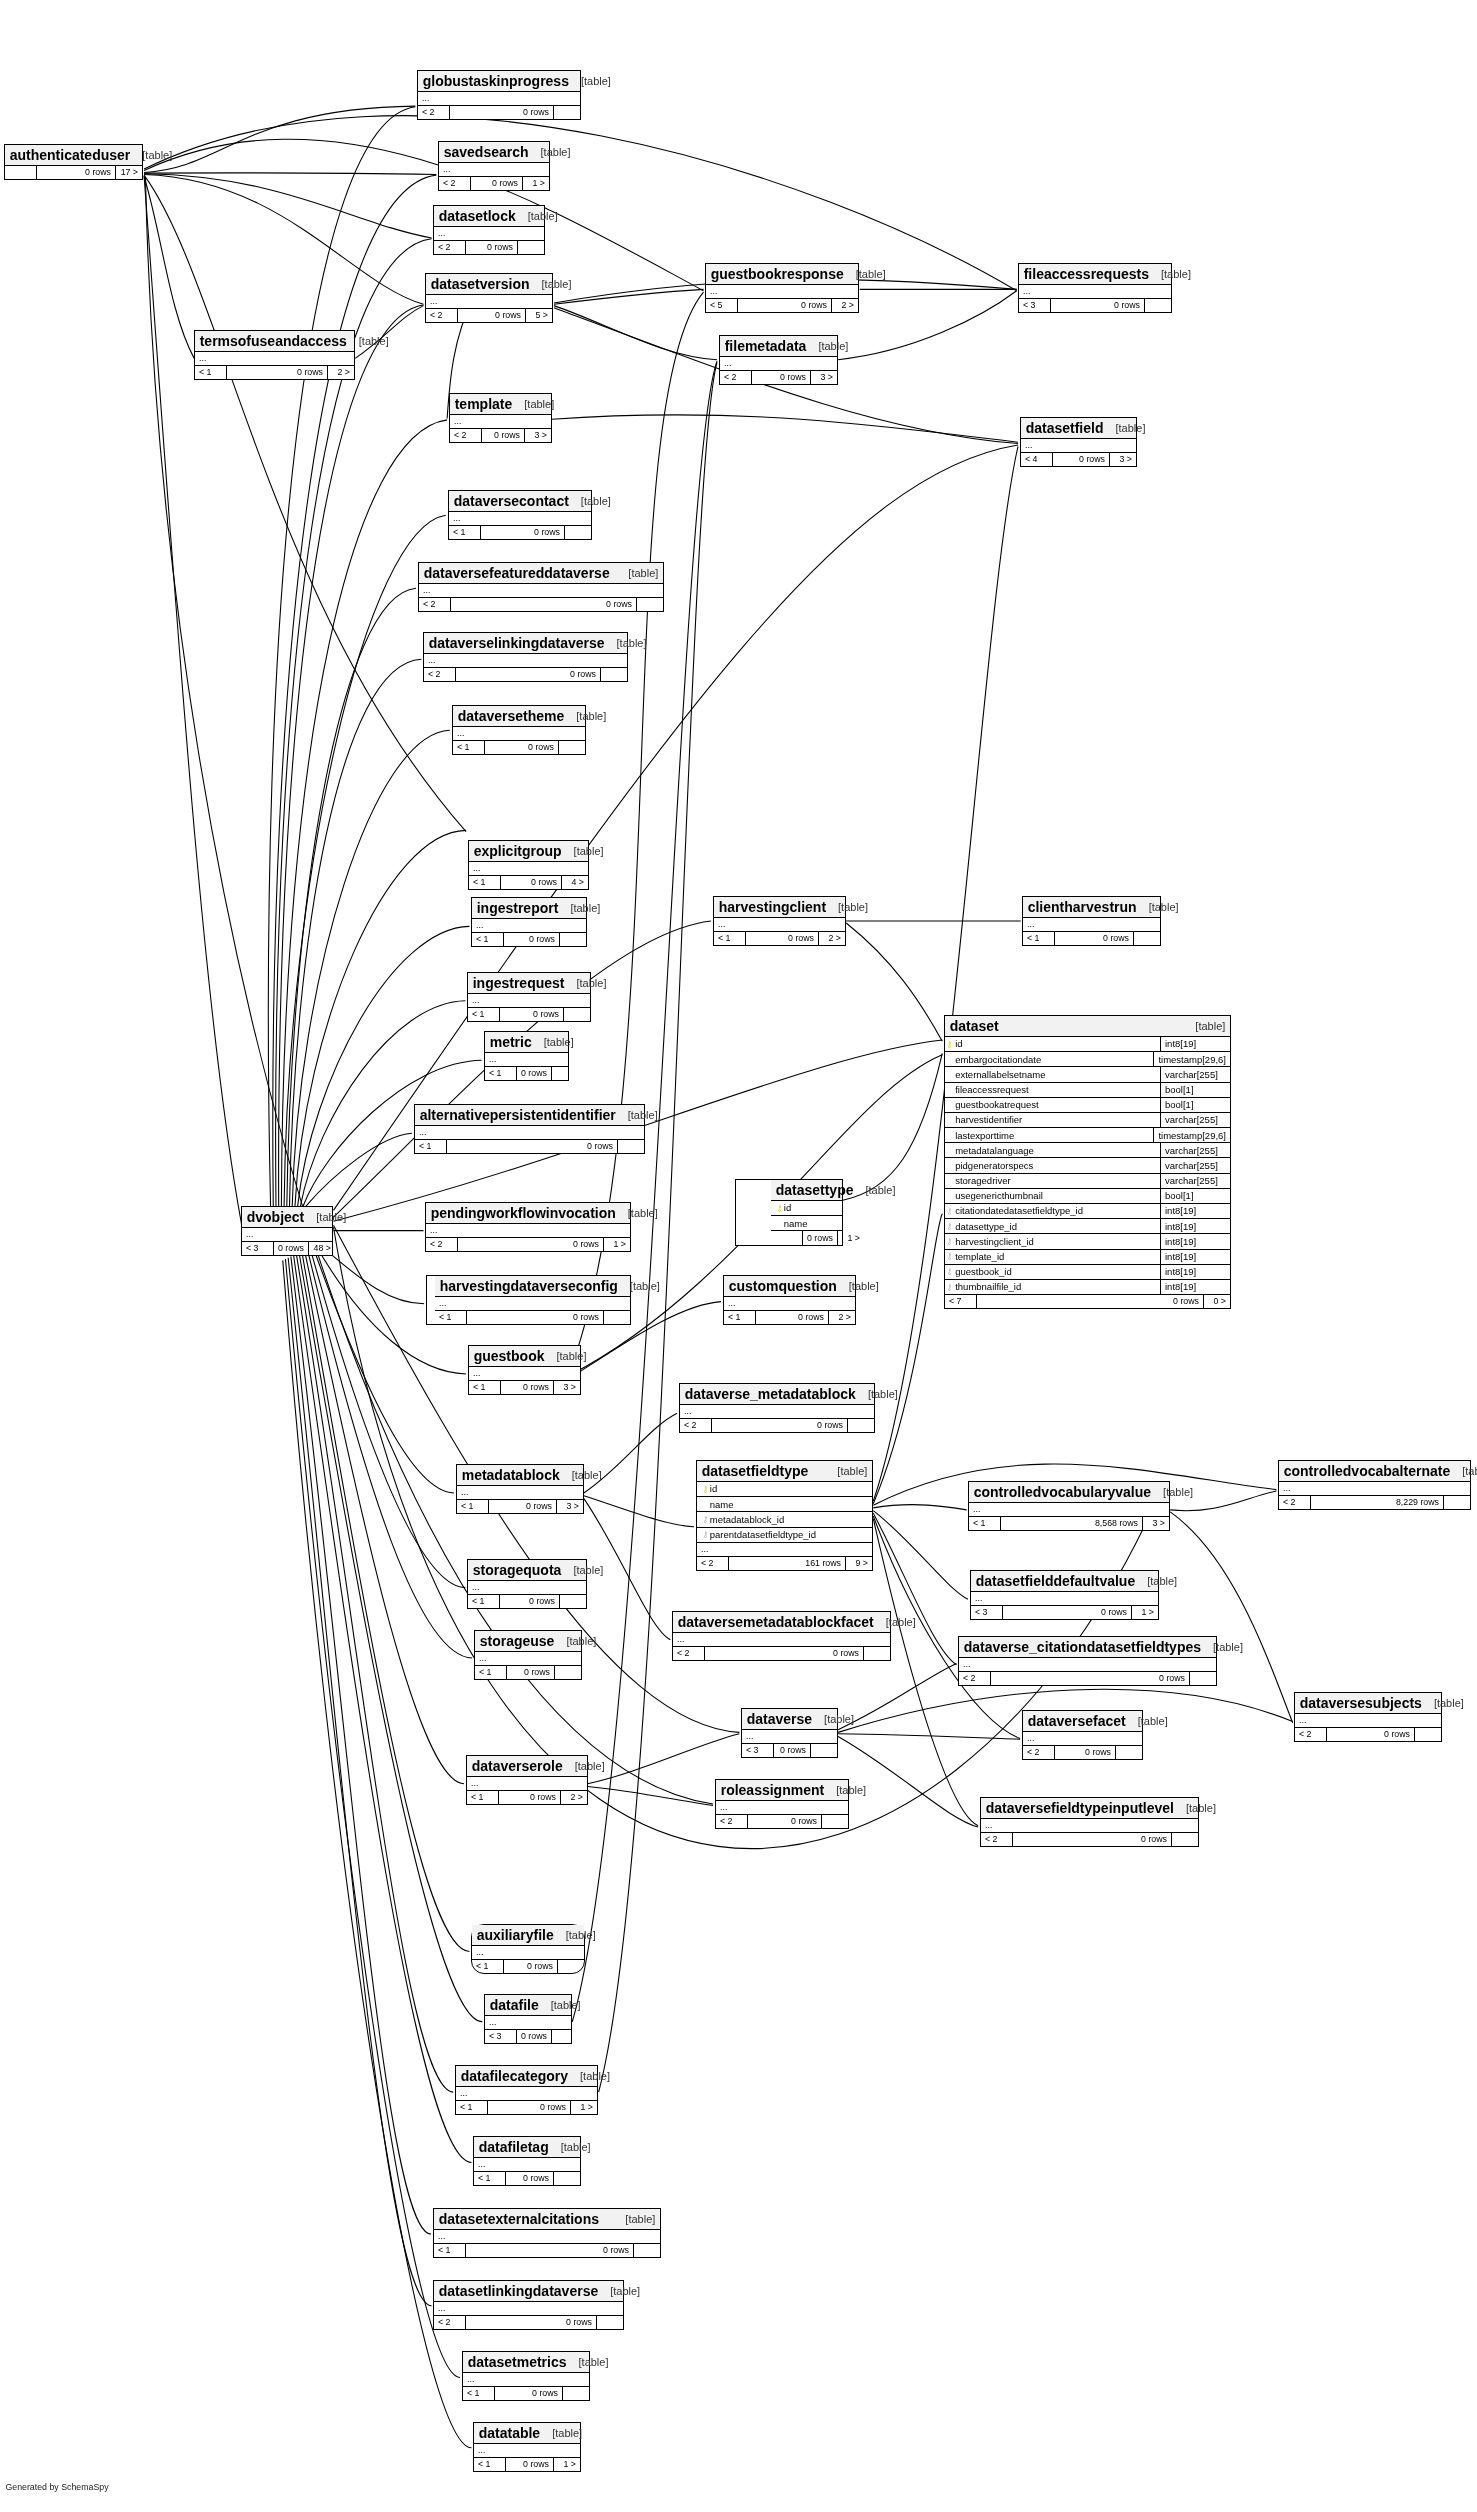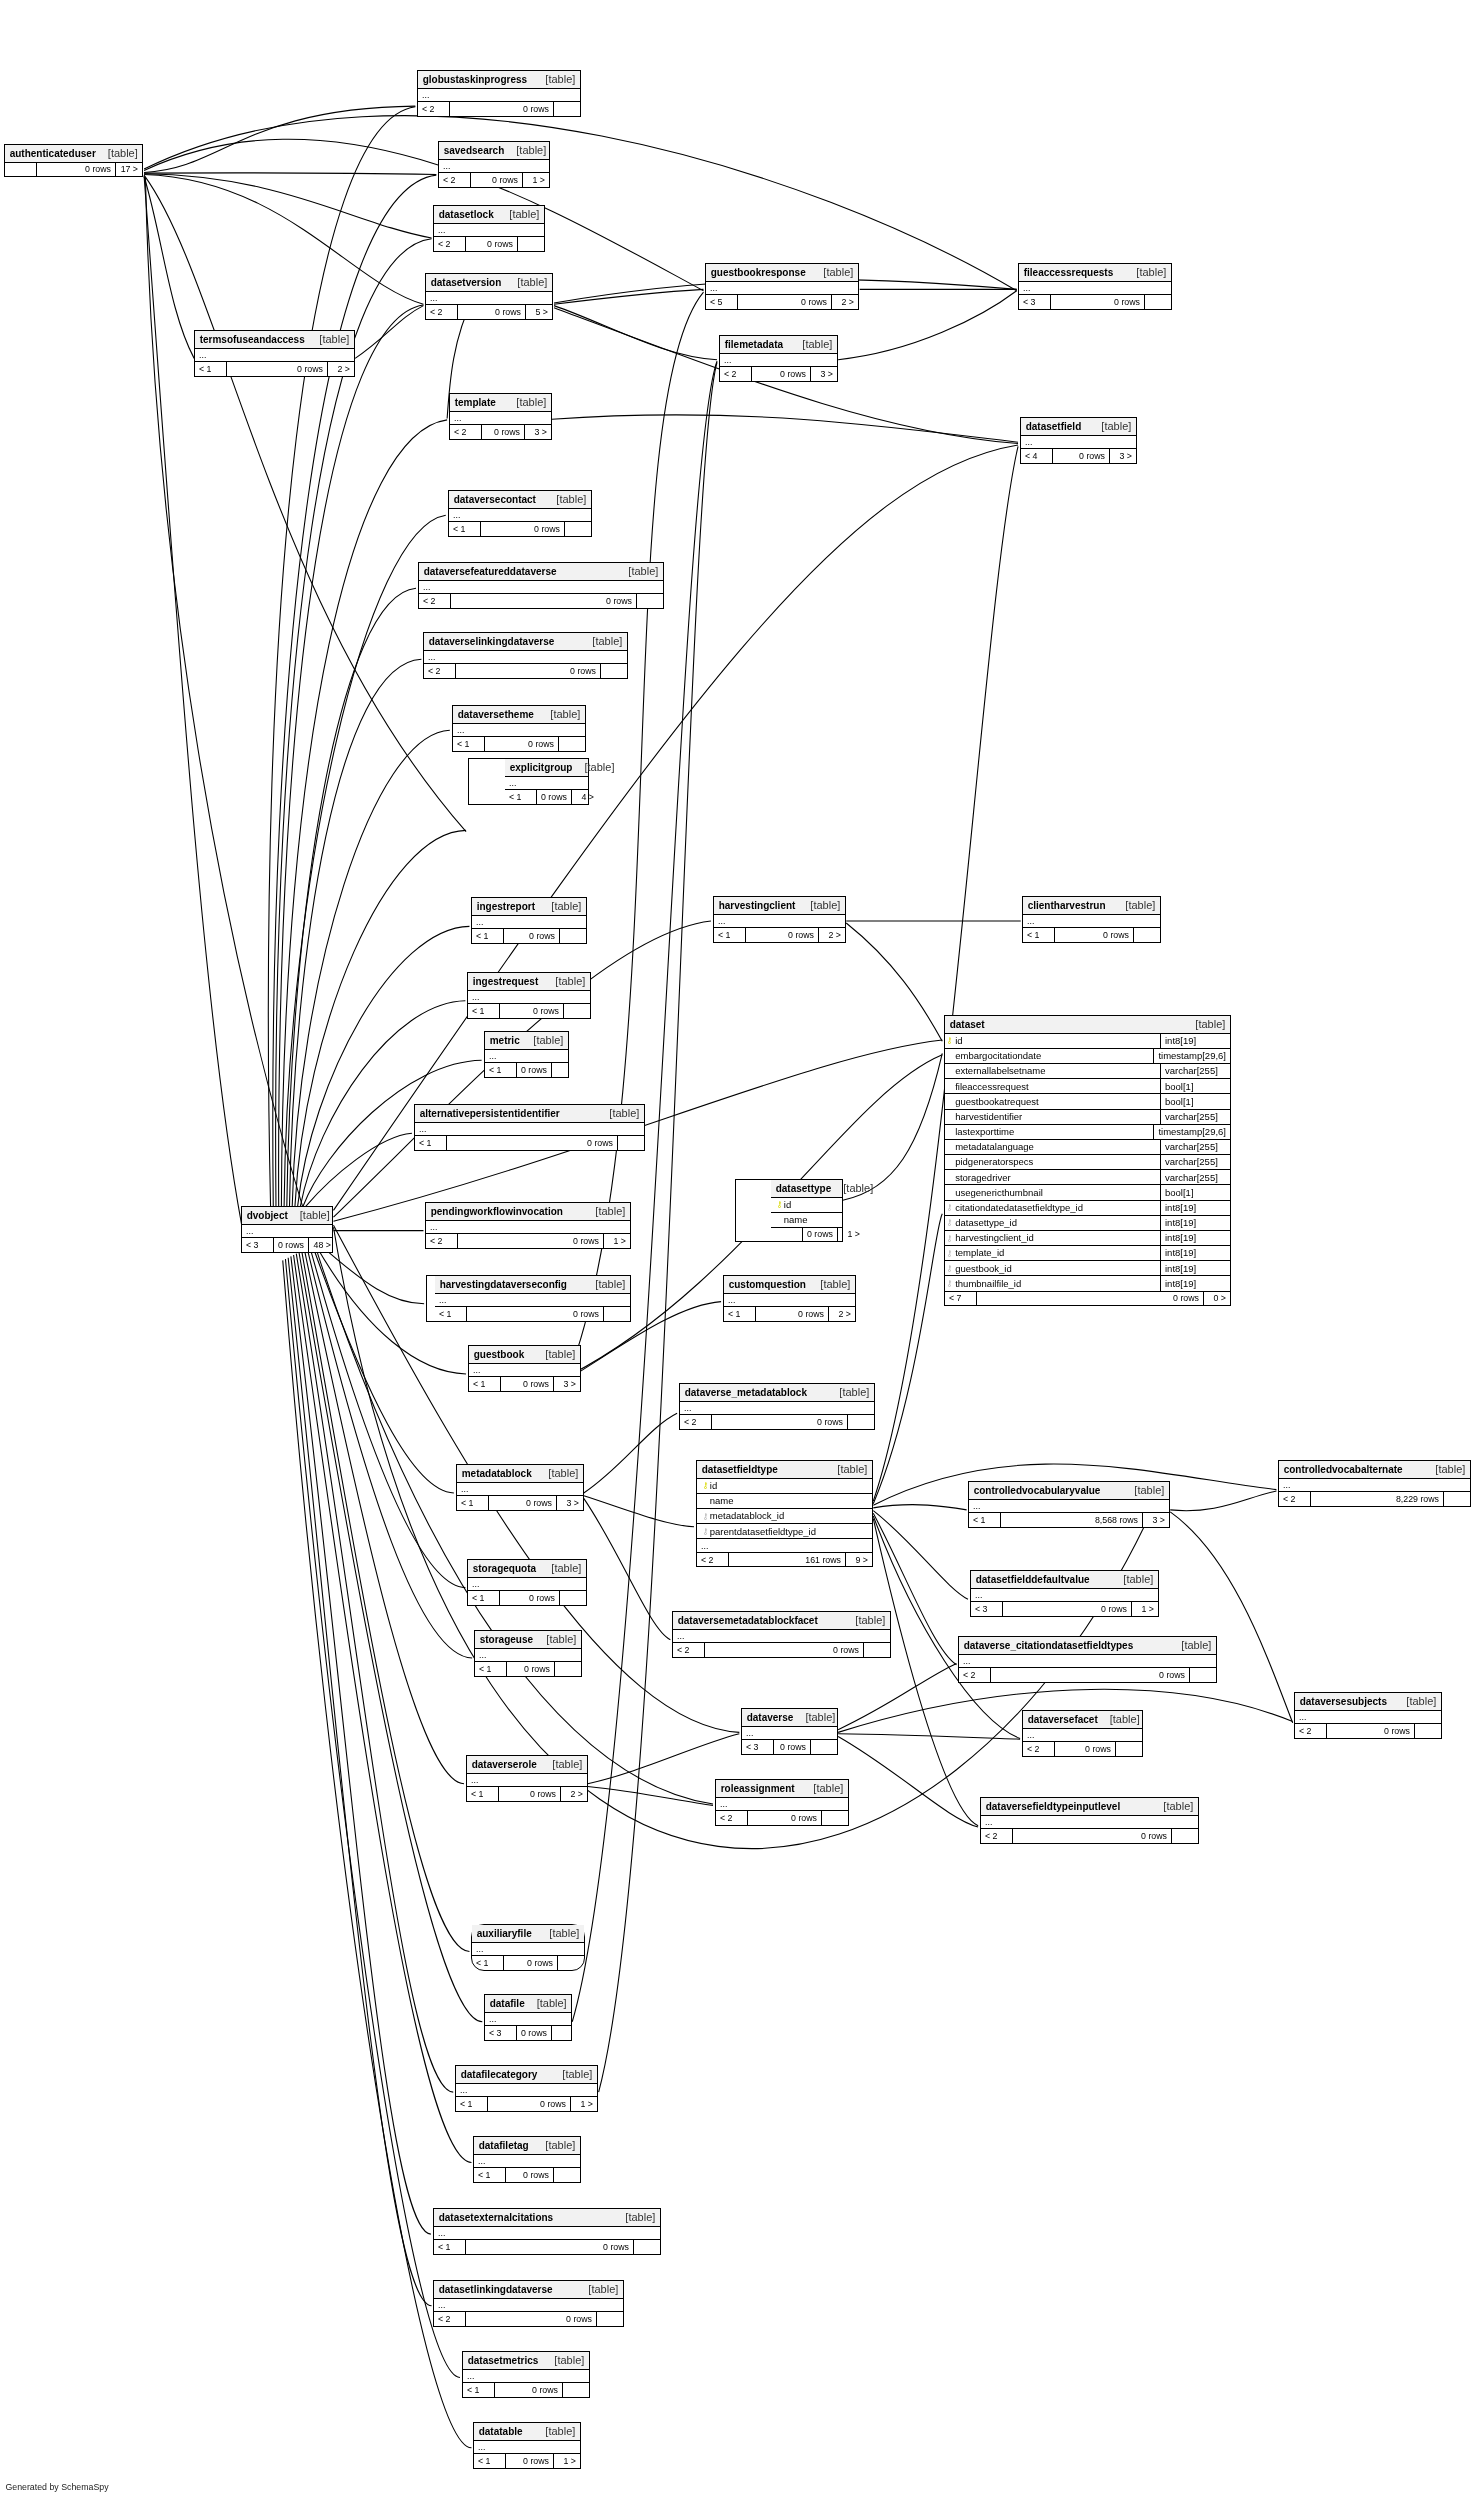--- a/index.html
+++ b/index.html
@@ -4,21 +4,21 @@
 <title>SchemaSpy Relationships Diagram</title>
 <style>
   html,body{margin:0;padding:0;background:#ffffff;}
   body{font-family:"Liberation Sans","DejaVu Sans",sans-serif;}
   #canvas{position:relative;width:1478px;height:2512px;overflow:hidden;background:#fff;}
   #edges{position:absolute;left:0;top:0;width:1478px;height:2512px;pointer-events:none;}
 
   .tbl{position:absolute;border:1.4px solid #000;background:#fff;box-sizing:border-box;}
   .tbl .hdr{display:flex;justify-content:space-between;align-items:center;
             background:#f2f2f2;border-bottom:1.4px solid #000;padding:2px 4.7px;line-height:1.15;}
-  .tbl .hdr .nm{font-weight:bold;font-size:10px;color:#000;white-space:nowrap;}
+  .tbl .hdr .nm{font-weight:bold;font-size:14px;color:#000;white-space:nowrap;}
   .tbl .hdr .tg{font-size:11px;color:#333;margin-left:12px;white-space:nowrap;}
   .tbl .body{display:block;}
   .tbl .col{display:flex;align-items:center;border-bottom:0.7px solid #000;
             font-size:9.5px;padding:1.4px 4px;line-height:1.2;min-height:13px;box-sizing:border-box;}
   .tbl .col .key{width:8.8px;flex:0 0 8.8px;display:inline-block;text-align:center;font-size:8.8px;line-height:1;}
   .tbl .col .key.pk{color:#d9d900;}
   .tbl .col .key.fk{color:#b5b5b5;}
   .tbl .col .cname{flex:1 1 auto;white-space:nowrap;overflow:hidden;}
   .tbl .col .ctype{flex:0 0 auto;padding-left:6.8px;white-space:nowrap;}
   .tbl .col.typed{padding:0;}
@@ -321,21 +321,21 @@
         </div>
         <div class="body">
           <div class="ell">...</div>
         </div>
         <div class="foot">
           <div class="f1">&lt; 1</div>
           <div class="f2">0 rows</div>
           <div class="f3"></div>
         </div>
       </div>
-      <div class="tbl" style="left: 468px; top: 758px; width: 121px; padding-left: 36px;">
+      <div class="tbl" style="left: 468px; top: 840px; width: 121px;">
         <div class="hdr">
           <span class="nm">explicitgroup</span>
           <span class="tg">[table]</span>
         </div>
         <div class="body">
           <div class="ell">...</div>
         </div>
         <div class="foot">
           <div class="f1">&lt; 1</div>
           <div class="f2">0 rows</div>

